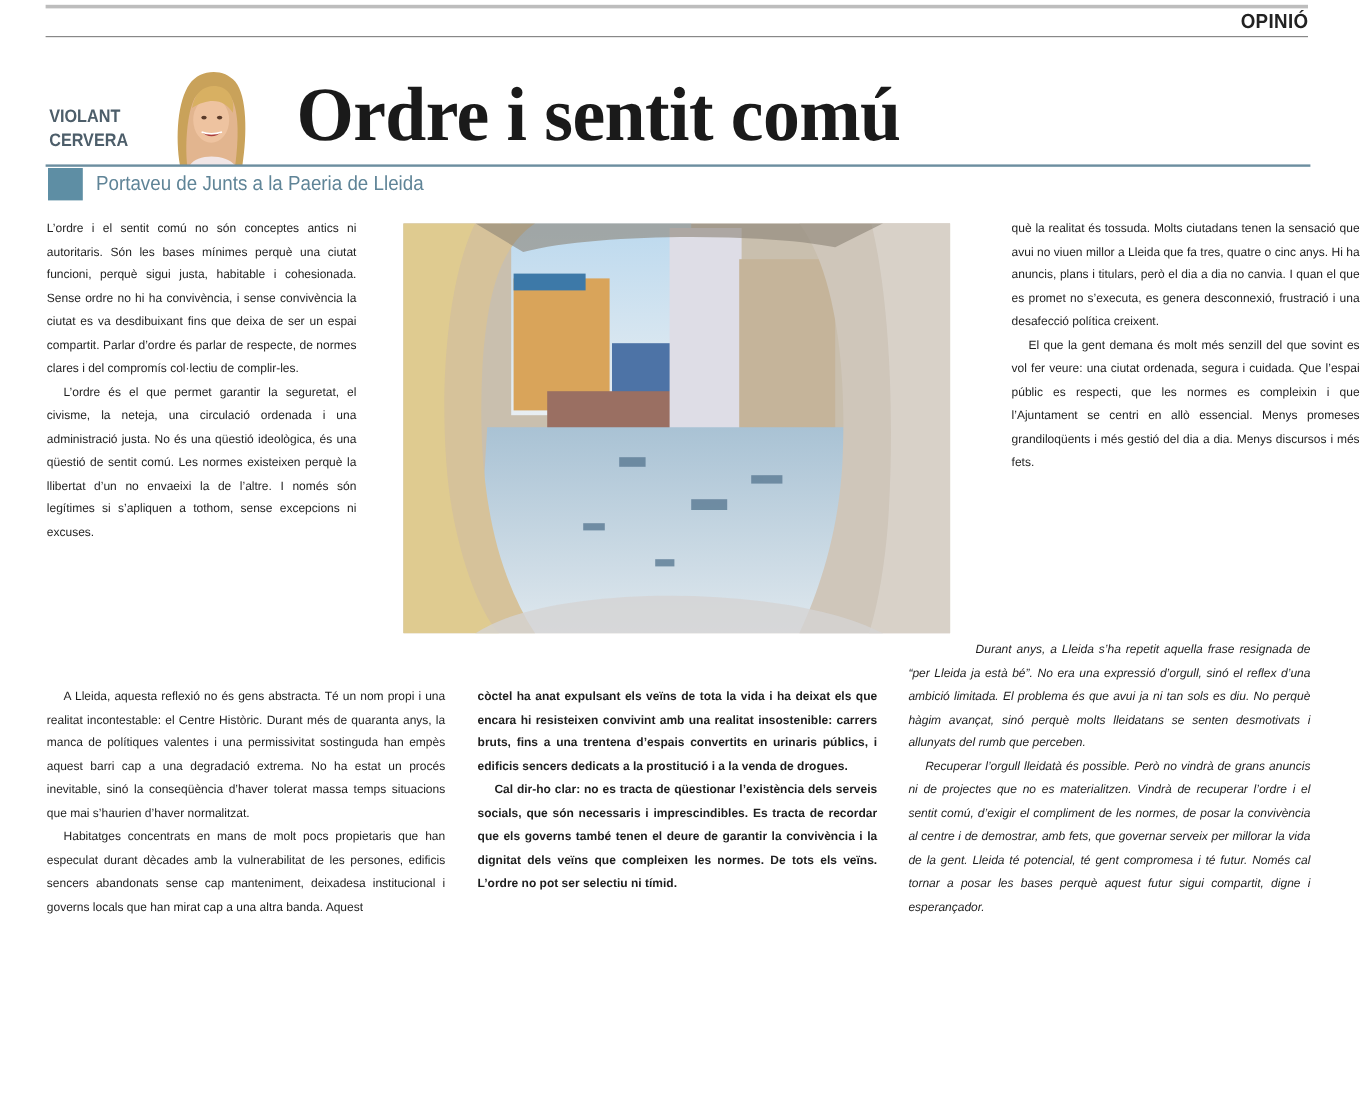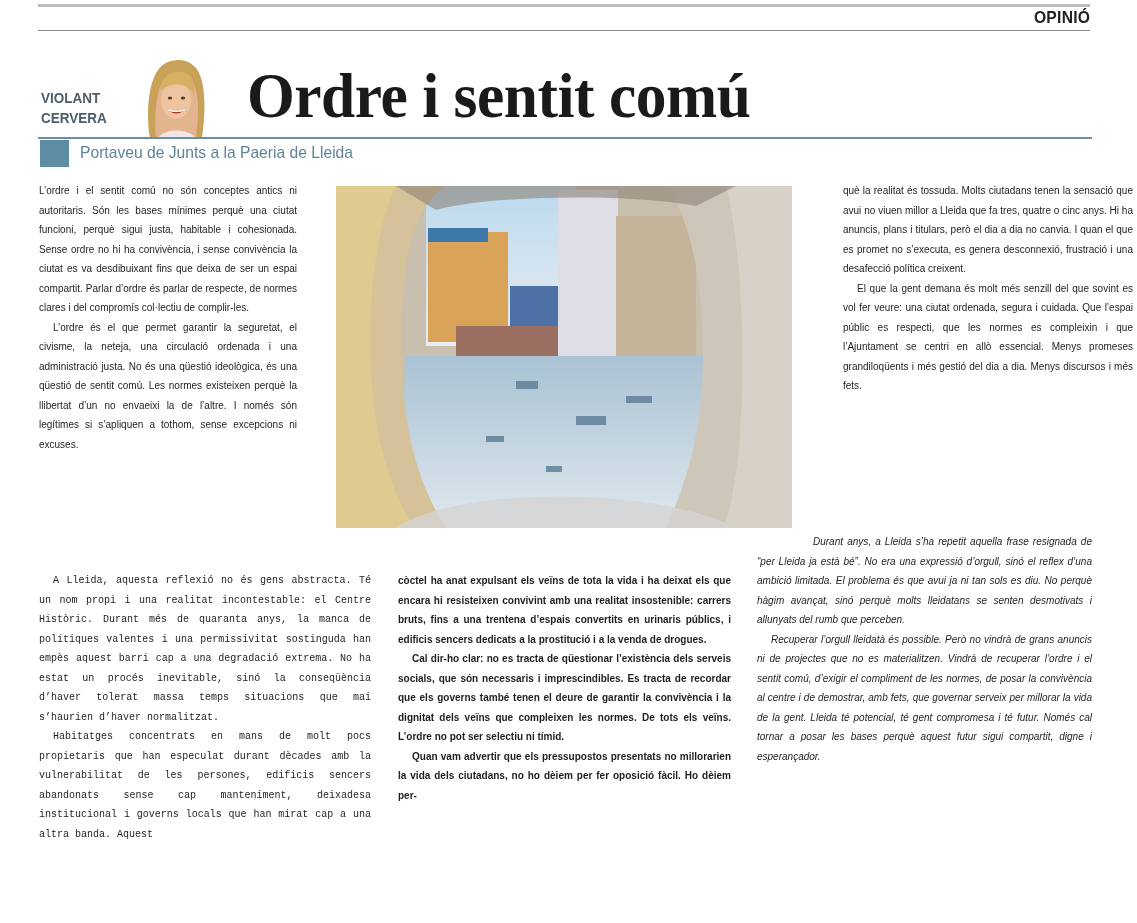--- a/index.html
+++ b/index.html
@@ -14,21 +14,21 @@
   .headline { position:absolute; left:247px; top:60px; font-family:"Liberation Serif", serif; font-weight:bold; font-size:64px; line-height:72px; color:#1a1a1a; letter-spacing:-0.5px; transform:scaleX(0.96); transform-origin:left; white-space:nowrap; }
   .rule-head { position:absolute; left:38px; top:137px; width:1054px; height:2px; background:#6c8ea0; }
   .sub-block { position:absolute; left:40px; top:140px; width:29px; height:27px; background:#5e8ea4; }
   .subtitle { position:absolute; left:80px; top:143px; font-size:17px; color:#5f8497; transform:scaleX(0.92); transform-origin:left; white-space:nowrap; }
 
   .col { position:absolute; font-size:10px; line-height:19.5px; color:#1e1e1e; text-align:justify; hyphens:manual; }
   .col p { margin:0; text-indent:14px; }
   .col p.first { text-indent:0; }
   .col p.cont { text-indent:0; }
   .c1 { left:39px; top:181px; width:258px; }
-  .c1b { left:39px; top:571px; width:332px;font-family:Liberation Mono, monospace; }
+  .c1b { left:39px; top:571px; width:332px; }
   .c2 { left:398px; top:571px; width:333px;font-weight:bold; }
   .c3 { left:803px; top:181px; width:290px;margin-left:40px; }
   .c3b { left:757px; top:571px; width:335px; }
 
   .photo { position:absolute; left:336px; top:186px; width:456px; height:342px; overflow:hidden; }
 </style>
 </head>
 <body>
 
 <div class="rule-top"></div>
@@ -103,21 +103,20 @@
     <path d="M456 0 L330 0 C360 40 370 120 366 200 C362 270 340 320 330 342 L456 342 Z" fill="#cfc6ba"></path>
     <path d="M456 0 L390 0 C405 60 410 160 404 250 C400 300 392 330 388 342 L456 342 Z" fill="#d9d3cc" opacity="0.8"></path>
     <path d="M60 0 L400 0 L360 20 C300 8 160 8 100 24 Z" fill="#8c8476" opacity="0.6"></path>
     <path d="M60 342 C120 300 320 300 400 342 Z" fill="#d4d3d3" opacity="0.8"></path>
   </svg>
 </div>
 
 <div class="col c2">
   <p class="cont">còctel ha anat expulsant els veïns de tota la vida i ha deixat els que encara hi resisteixen convivint amb una realitat insostenible: carrers bruts, fins a una trentena d’espais convertits en urinaris públics, i edificis sencers dedicats a la prostitució i a la venda de drogues.</p>
   <p>Cal dir-ho clar: no es tracta de qüestionar l’existència dels serveis socials, que són necessaris i imprescindibles. Es tracta de recordar que els governs també tenen el deure de garantir la convivència i la dignitat dels veïns que compleixen les normes. De tots els veïns. L’ordre no pot ser selectiu ni tímid.</p>
-  <p>Quan vam advertir que els pressupostos presentats no millorarien la vida dels ciutadans, no ho dèiem per fer oposició fàcil. Ho dèiem per-</p>
 </div>
 
 <div class="col c3">
   <p class="cont">què la realitat és tossuda. Molts ciutadans tenen la sensació que avui no viuen millor a Lleida que fa tres, quatre o cinc anys. Hi ha anuncis, plans i titulars, però el dia a dia no canvia. I quan el que es promet no s’executa, es genera desconnexió, frustració i una desafecció política creixent.</p>
   <p>El que la gent demana és molt més senzill del que sovint es vol fer veure: una ciutat ordenada, segura i cuidada. Que l’espai públic es respecti, que les normes es compleixin i que l’Ajuntament se centri en allò essencial. Menys promeses grandiloqüents i més gestió del dia a dia. Menys discursos i més fets.</p>
 </div>
 
 <div class="col c3b" style="top:532px;font-style:italic;">
   <p style="text-indent:56px;">Durant anys, a Lleida s’ha repetit aquella frase resignada de “per Lleida ja està bé”. No era una expressió d’orgull, sinó el reflex d’una ambició limitada. El problema és que avui ja ni tan sols es diu. No perquè hàgim avançat, sinó perquè molts lleidatans se senten desmotivats i allunyats del rumb que perceben.</p>
   <p>Recuperar l’orgull lleidatà és possible. Però no vindrà de grans anuncis ni de projectes que no es materialitzen. Vindrà de recuperar l’ordre i el sentit comú, d’exigir el compliment de les normes, de posar la convivència al centre i de demostrar, amb fets, que governar serveix per millorar la vida de la gent. Lleida té potencial, té gent compromesa i té futur. Només cal tornar a posar les bases perquè aquest futur sigui compartit, digne i esperançador.</p>

